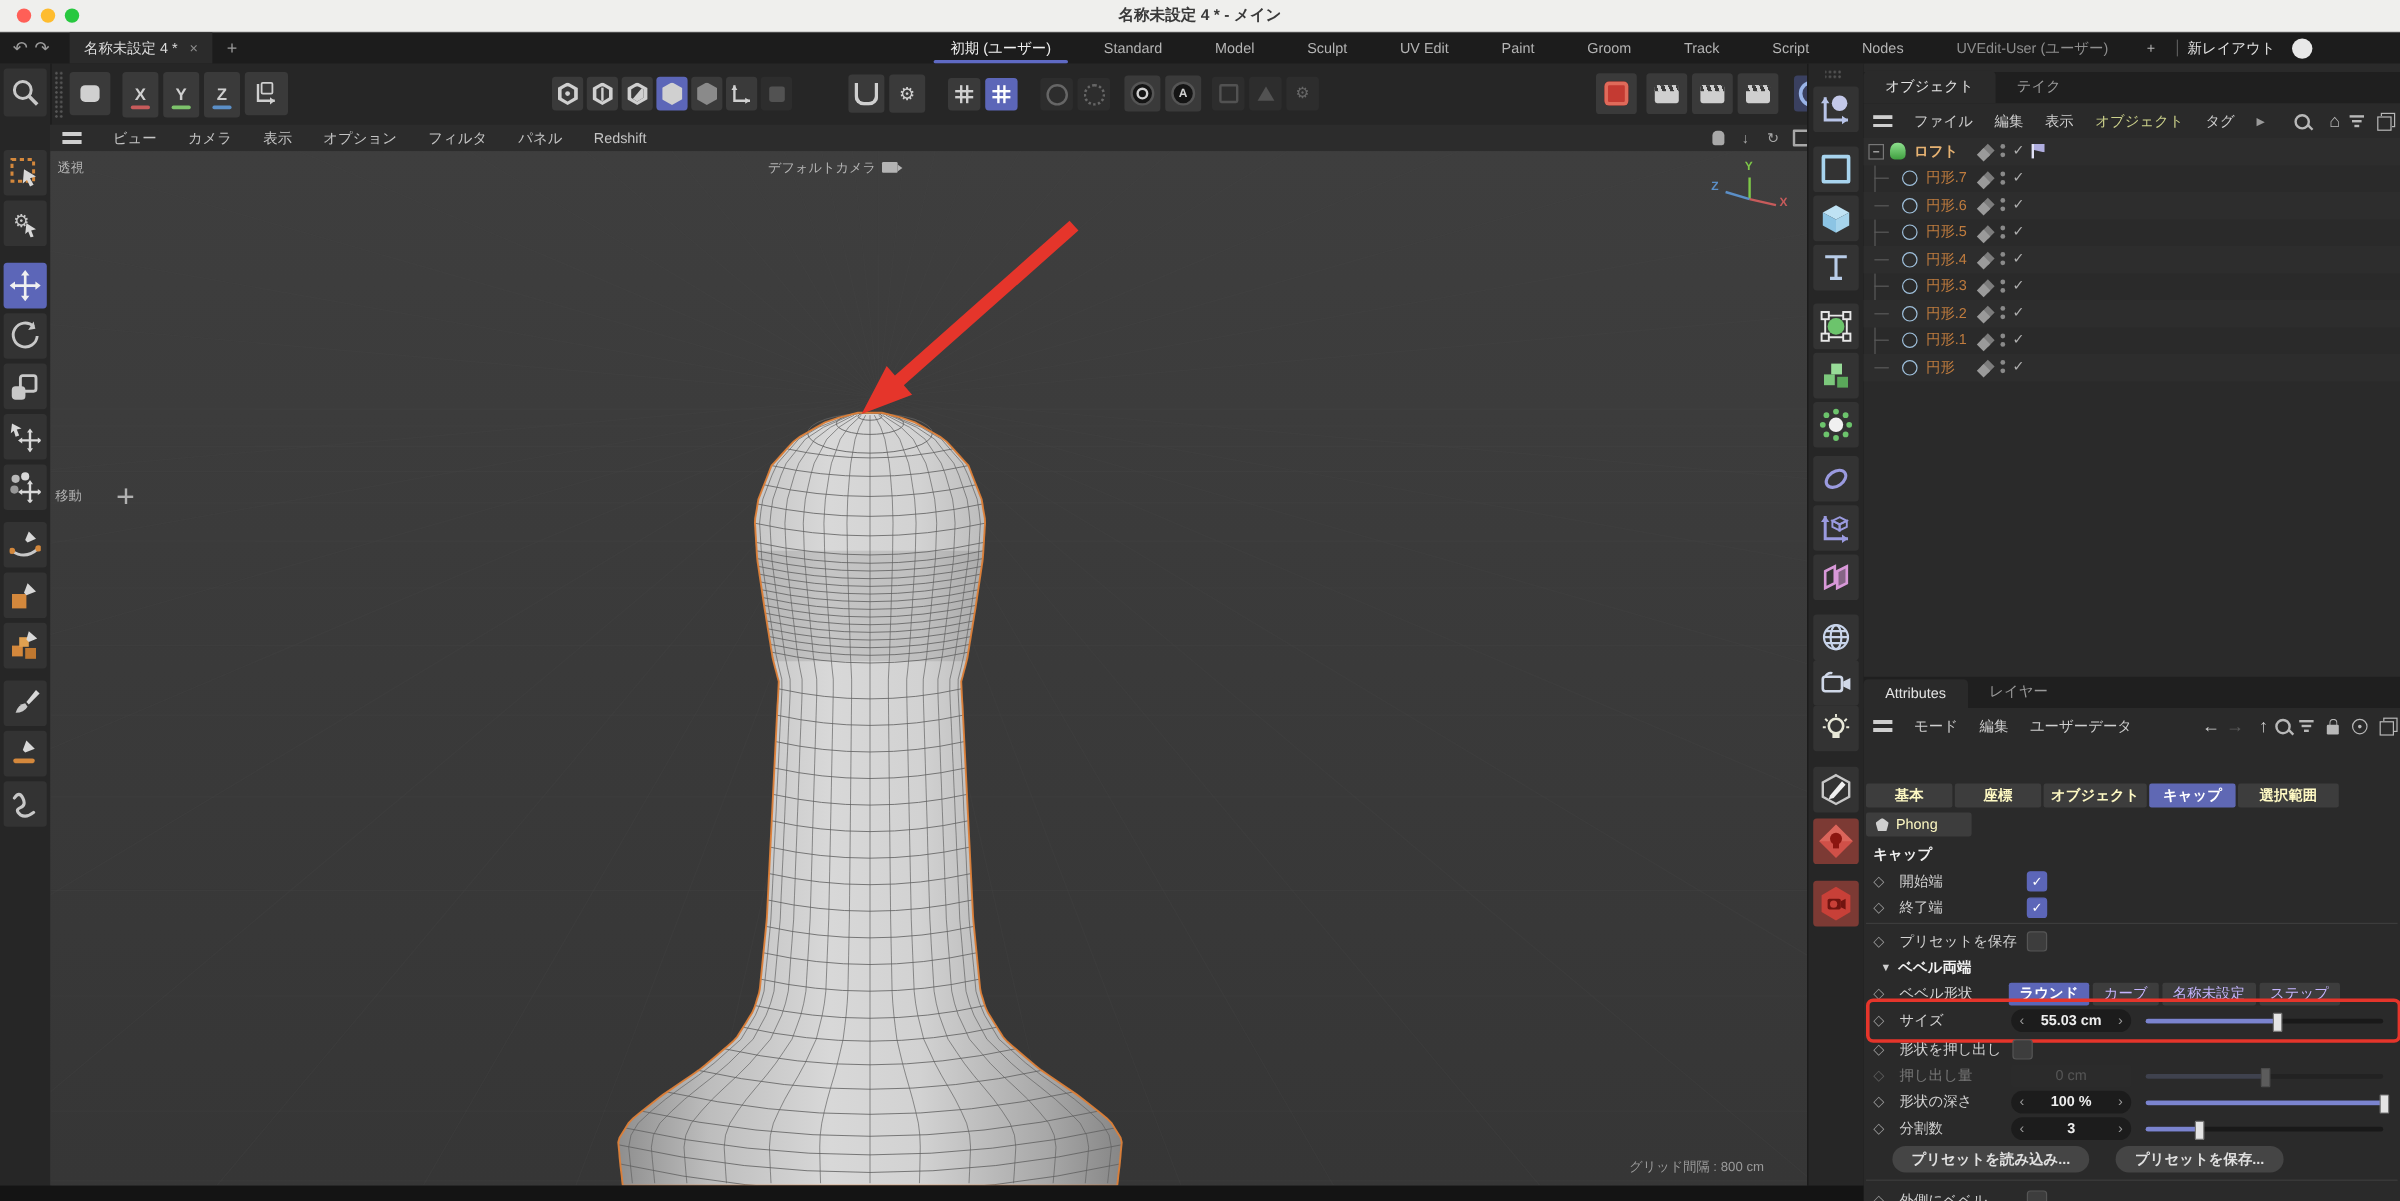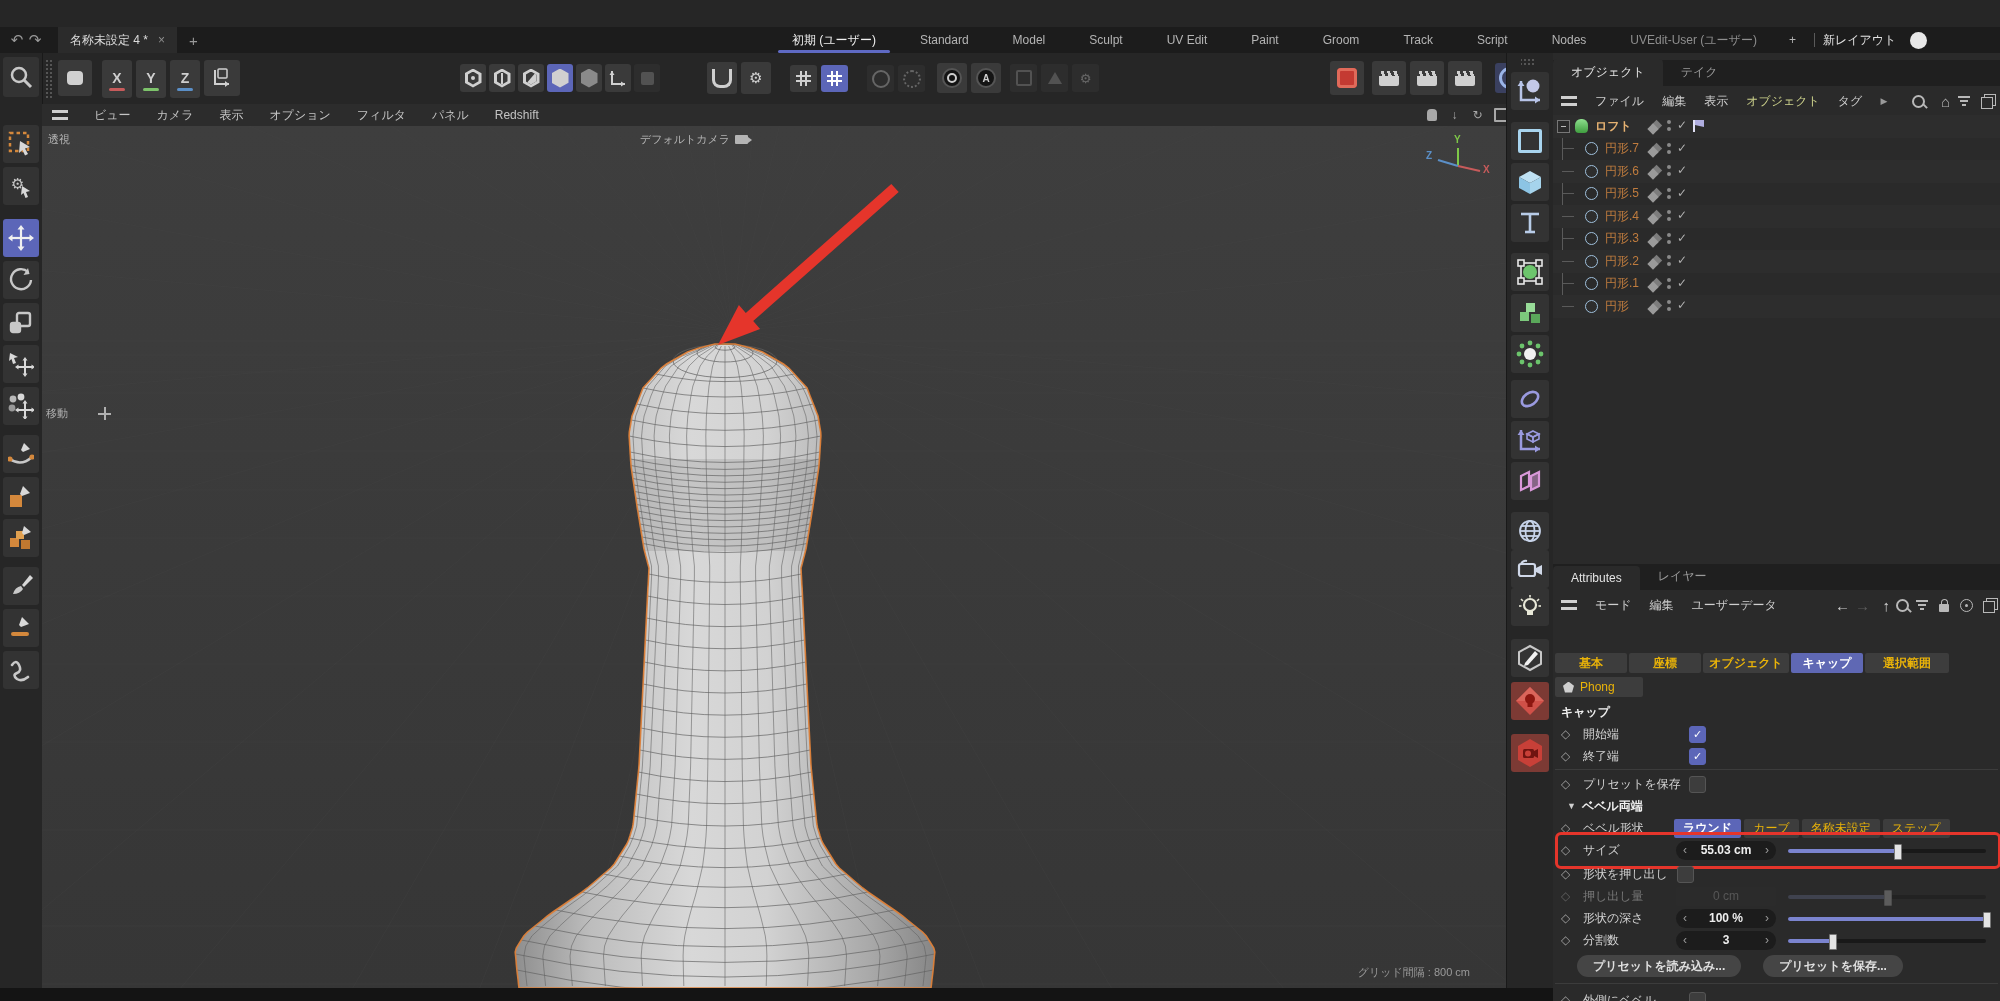--- a/index.html
+++ b/index.html
@@ -118,40 +118,46 @@
   .cbx.on .ck{display:block;}
   .stepper{position:absolute;left:123px;width:100px;height:19px;background:#1c1c1c;border-radius:10px;display:flex;align-items:center;justify-content:space-between;padding:0 7px;box-sizing:border-box;}
   .stepper .chev{color:#9a9a9a;font-size:12px;}
   .stepper .sval{color:#eee;font-weight:bold;}
   .field{position:absolute;left:123px;width:100px;height:19px;background:#2e2e2e;border-radius:3px;display:flex;align-items:center;justify-content:center;color:#8a8a8a;}
   .slider{position:absolute;left:235px;width:198px;height:19px;}
   .sl-track{position:absolute;left:0;right:0;top:8px;height:4px;background:#191919;border-radius:2px;}
   .sl-fill{position:absolute;left:0;top:0;height:4px;background:#7b84cf;border-radius:2px;}
   .sl-handle{position:absolute;top:-5px;width:6px;height:14px;background:#e4e4e4;border:1px solid #777;border-radius:1px;}
   .dimrow{opacity:.45;}
-  .seg{height:19px;padding:0 9px;background:#3d3d3d;color:#eab308;display:flex;align-items:center;border-radius:2px;white-space:nowrap;}
+  .seg{height:19px;padding:0 9px;background:#3d3d3d;color:#c4b5fd;display:flex;align-items:center;border-radius:2px;white-space:nowrap;}
   .seg.active{background:#5c66b8;color:#fff;font-weight:bold;}
-  .stab{width:72px;height:20px;background:#3d3d3d;color:#eab308;display:flex;align-items:center;justify-content:center;border-radius:2px;font-weight:bold;}
+  .stab{width:72px;height:20px;background:#3d3d3d;color:#fef9c3;display:flex;align-items:center;justify-content:center;border-radius:2px;font-weight:bold;}
   .stab.active{background:#5f68b4;color:#fff;}
   .pill{height:22px;padding:0 16px;background:#454545;border-radius:11px;color:#e0e0e0;display:flex;align-items:center;font-weight:bold;white-space:nowrap;}
   .adiv{position:absolute;left:2px;right:2px;height:1px;background:#3c3c3c;}
   .heading{color:#f0f0f0;font-weight:bold;}
   #redbox{position:absolute;left:2px;top:779px;width:440px;height:31px;border:3px solid #e5352b;border-radius:6px;pointer-events:none;}
   .ddown{position:absolute;left:297px;width:126px;height:20px;background:#383838;border-radius:2px 0 0 2px;display:flex;align-items:center;padding-left:9px;color:#dcdcdc;}
   .ddchev{position:absolute;left:423px;width:21px;height:20px;background:#383838;border-left:1px solid #2a2a2a;border-radius:0 2px 2px 0;display:flex;align-items:center;justify-content:center;color:#bbb;font-size:10px;}
   .pent{width:11px;height:11px;background:#cfcfcf;clip-path:polygon(50% 0,100% 38%,82% 100%,18% 100%,0 38%);margin-right:6px;}
   
   #bottomstrip{left:0;top:988px;width:1553px;height:13px;background:#141414;}
   .dotgrip{position:absolute;width:8px;height:40px;background:radial-gradient(#555 1px,transparent 1.2px) 0 0/4px 4px;}
 </style>
 </head>
 <body>
 
 <div id="app">
 
+  <div id="titlebar" class="abs">
+    <span class="tl" style="left:14px;background:#ff5f57"></span>
+    <span class="tl" style="left:34px;background:#febc2e"></span>
+    <span class="tl" style="left:54px;background:#28c840"></span>
+    <span>名称未設定 4 * - メイン</span>
+  </div>
 
   <div id="tabrow" class="abs">
     <span class="histbtn" style="margin-left:8px">↶</span>
     <span class="histbtn">↷</span>
     <div id="doctab">
       <span>名称未設定 4 *</span>
       <span class="x">×</span>
     </div>
     <span class="addtab">+</span>
     <div id="layouts">

